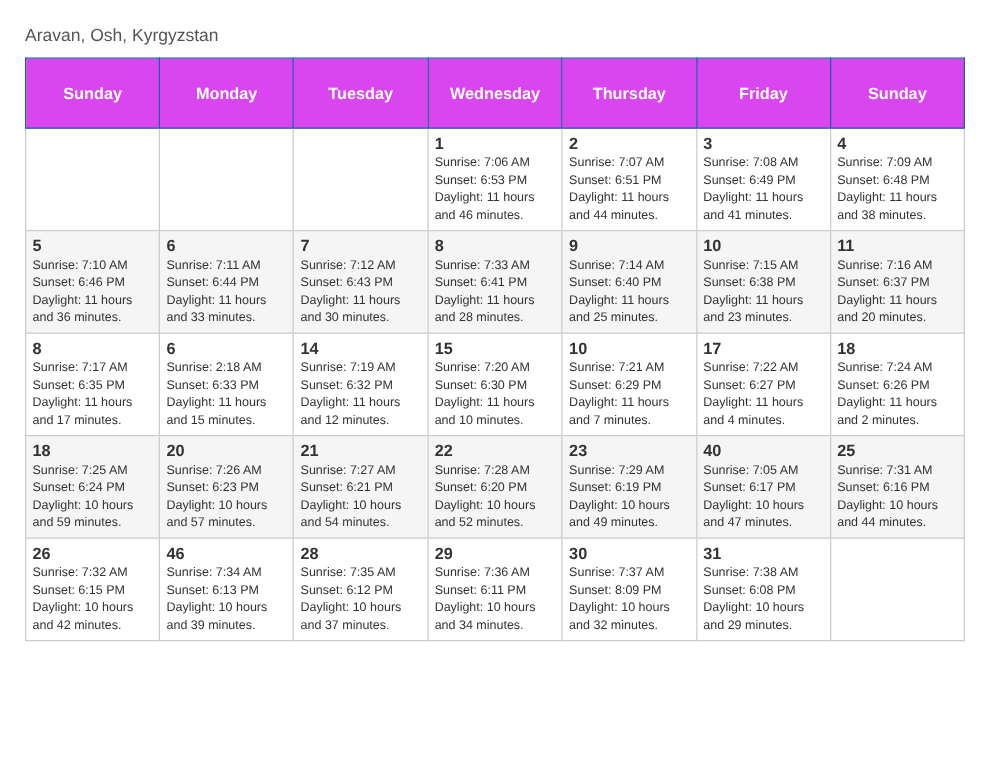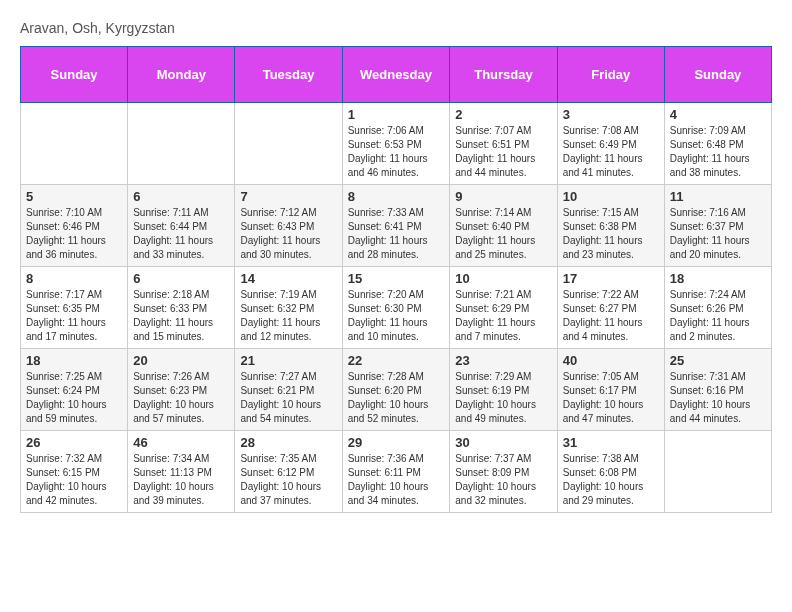--- a/index.html
+++ b/index.html
@@ -263,21 +263,21 @@
       <tr>
         <td>
           <span class="day-number">26</span>
           <div class="day-info">Sunrise: 7:32 AM
 Sunset: 6:15 PM
 Daylight: 10 hours and 42 minutes.</div>
         </td>
         <td>
           <span class="day-number">46</span>
           <div class="day-info">Sunrise: 7:34 AM
-Sunset: 11:13 PM
+Sunset: 6:13 PM
 Daylight: 10 hours and 39 minutes.</div>
         </td>
         <td>
           <span class="day-number">28</span>
           <div class="day-info">Sunrise: 7:35 AM
 Sunset: 6:12 PM
 Daylight: 10 hours and 37 minutes.</div>
         </td>
         <td>
           <span class="day-number">29</span>

